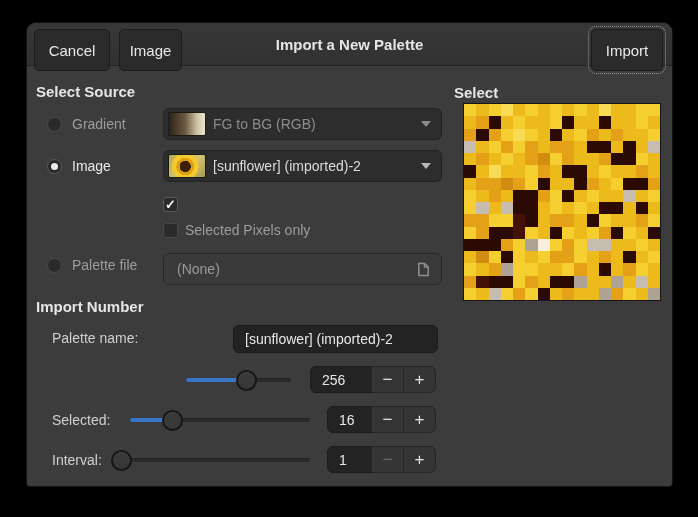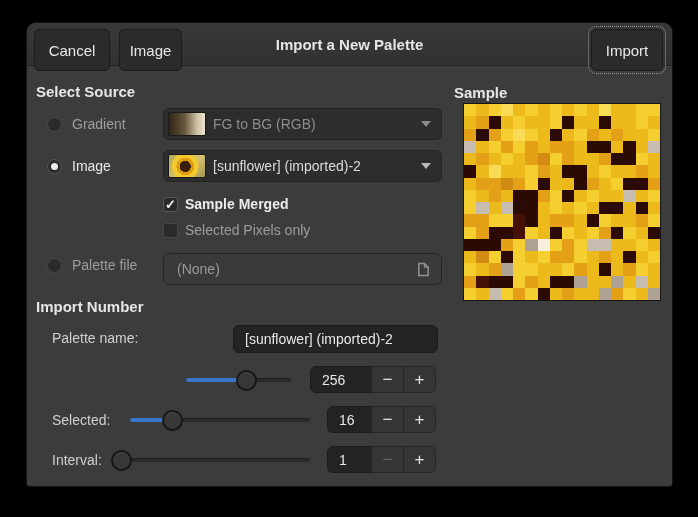--- a/index.html
+++ b/index.html
@@ -106,21 +106,20 @@
       <div class="dot"></div>
     </div>
     <div class="lbl" style="left:45px;top:135px;color:#e8e8e8;">Image</div>
     <div class="combo" style="left:136px;top:127px;">
       <div class="thumb sunflower"></div>
       <div class="txt">[sunflower] (imported)-2</div>
       <div class="arrow"></div>
     </div>
 
     <div class="checkbox" style="left:136px;top:174px;">✓</div>
-    <div class="lbl strong" style="left:158px;top:173px;">Sample Merged</div>
 
     <div class="checkbox dis" style="left:136px;top:200px;"></div>
     <div class="lbl dim" style="left:158px;top:199px;">Selected Pixels only</div>
 
     <div class="radio dis" style="left:20px;top:235px;"></div>
     <div class="lbl dim" style="left:45px;top:234px;">Palette file</div>
     <div class="filebtn" style="left:136px;top:230px;">
       <div class="txt">(None)</div>
       <svg class="fileicon" viewBox="0 0 16 17">
         <path d="M3 2.5 h6 l4 4 v9 h-10 z" fill="none" stroke="#8f8f8f" stroke-width="1.6"></path>
@@ -148,21 +147,21 @@
     <div class="spinbtn" style="left:344px;top:383px;">−</div>
     <div class="spinbtn plus" style="left:377px;top:383px;">+</div>
 
     <div class="lbl" style="left:25px;top:429px;">Interval:</div>
     <div class="track" style="left:85px;top:435px;width:198px;"></div>
     <div class="handle" style="left:84px;top:427px;"></div>
     <input class="entry spin" style="left: 300px; top: 423px; width: 45px; height: 27px;" value="1">
     <div class="spinbtn dis" style="left:344px;top:423px;">−</div>
     <div class="spinbtn plus" style="left:377px;top:423px;">+</div>
 
-    <div class="heading" style="left:427px;top:61px;">Sample</div>
+    <div class="heading" style="left:427px;top:61px;">Select</div>
     <div class="preview">
         <div style="background: rgb(245, 206, 47);"></div>
         <div style="background: rgb(237, 186, 28);"></div>
         <div style="background: rgb(245, 206, 47);"></div>
         <div style="background: rgb(248, 220, 85);"></div>
         <div style="background: rgb(237, 186, 28);"></div>
         <div style="background: rgb(245, 206, 47);"></div>
         <div style="background: rgb(237, 186, 28);"></div>
         <div style="background: rgb(245, 206, 47);"></div>
         <div style="background: rgb(237, 186, 28);"></div>

